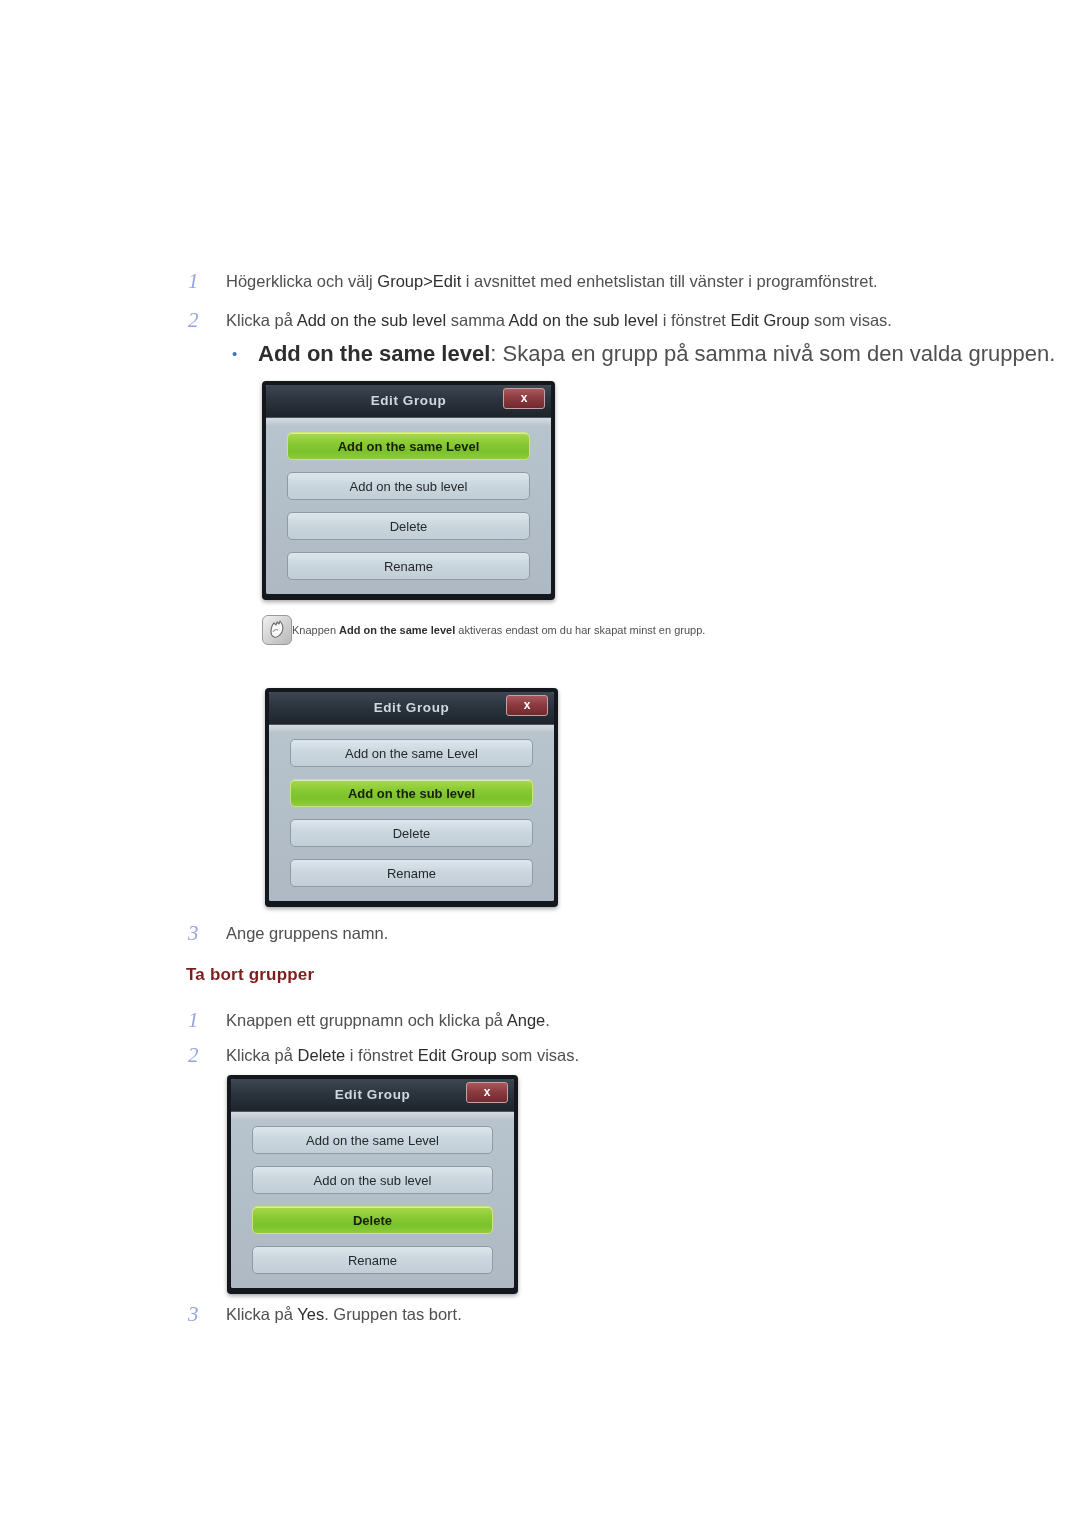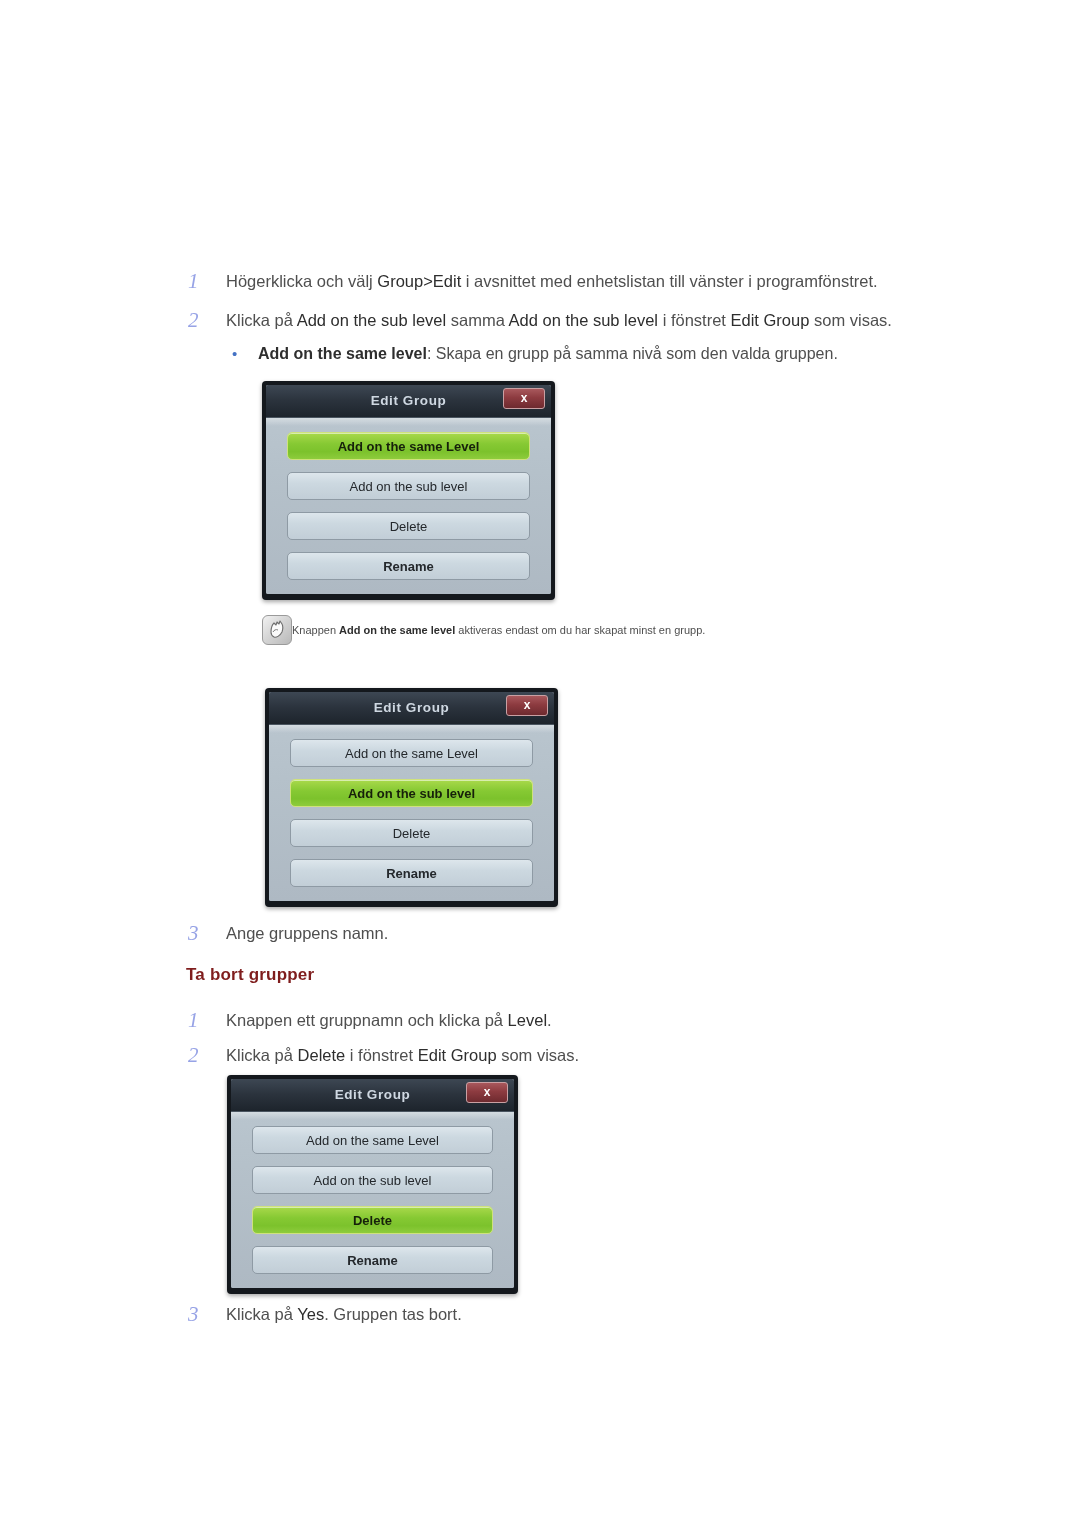--- a/index.html
+++ b/index.html
@@ -57,21 +57,21 @@
     left: 232px;
   }
   .bullet-dot {
     flex: 0 0 26px;
     color: #4472c4;
     font-size: 15px;
     line-height: 26px;
   }
   .bullet-dot::before { content: "\2022"; }
   .bullet-text {
-    font-size: 16px;
+    font-size: 22px;
     line-height: 26px;
     color: #4f4f4f;
     white-space: nowrap;
   }
   .bullet-text b { color: #2e2e2e; font-weight: bold; }
 
   
   .note-row {
     position: absolute;
     left: 262px;
@@ -179,21 +179,21 @@
     line-height: 26px;
     margin-bottom: 12px;
     border-radius: 5px;
     box-sizing: border-box;
     text-align: center;
     font-size: 13px;
     color: #24282c;
     border: 1px solid #8e9aa4;
     background: linear-gradient(180deg, #dde6ec 0%, #ccd8e0 40%, #c2ced7 100%);
   }
-  .btn:last-child { margin-bottom: 8px; font-weight: bold; }
+  .btn:last-child { margin-bottom: 8px; }
   .btn.active {
     font-weight: bold;
     color: #16200a;
     border: 1px solid #cfe27c;
     background: linear-gradient(180deg, #a9d94b 0%, #86c933 42%, #7cc22c 72%, #8ecc3c 100%);
     box-shadow: inset 0 1px 0 rgba(255,255,255,0.55);
   }
 </style>
 </head>
 <body>
@@ -258,21 +258,21 @@
 
   <div class="step-row" style="top:920px;">
     <span class="step-num">3</span>
     <span class="step-text"><span>Ange gruppens namn.</span></span>
   </div>
 
   <div class="section-heading" style="top:965px;">Ta bort grupper</div>
 
   <div class="step-row" style="top:1007px;">
     <span class="step-num">1</span>
-    <span class="step-text"><span>Knappen ett gruppnamn och klicka på </span><b>Level</b><span>.</span></span>
+    <span class="step-text"><span>Knappen ett gruppnamn och klicka på </span><b>Ange</b><span>.</span></span>
   </div>
 
   <div class="step-row" style="top:1042px;">
     <span class="step-num">2</span>
     <span class="step-text"><span>Klicka på </span><b>Delete</b><span> i fönstret </span><b>Edit Group</b><span> som visas.</span></span>
   </div>
 
   <div class="dialog" style="left:227px; top:1075px; width:291px; height:219px;">
     <div class="dialog-inner">
       <div class="titlebar">

